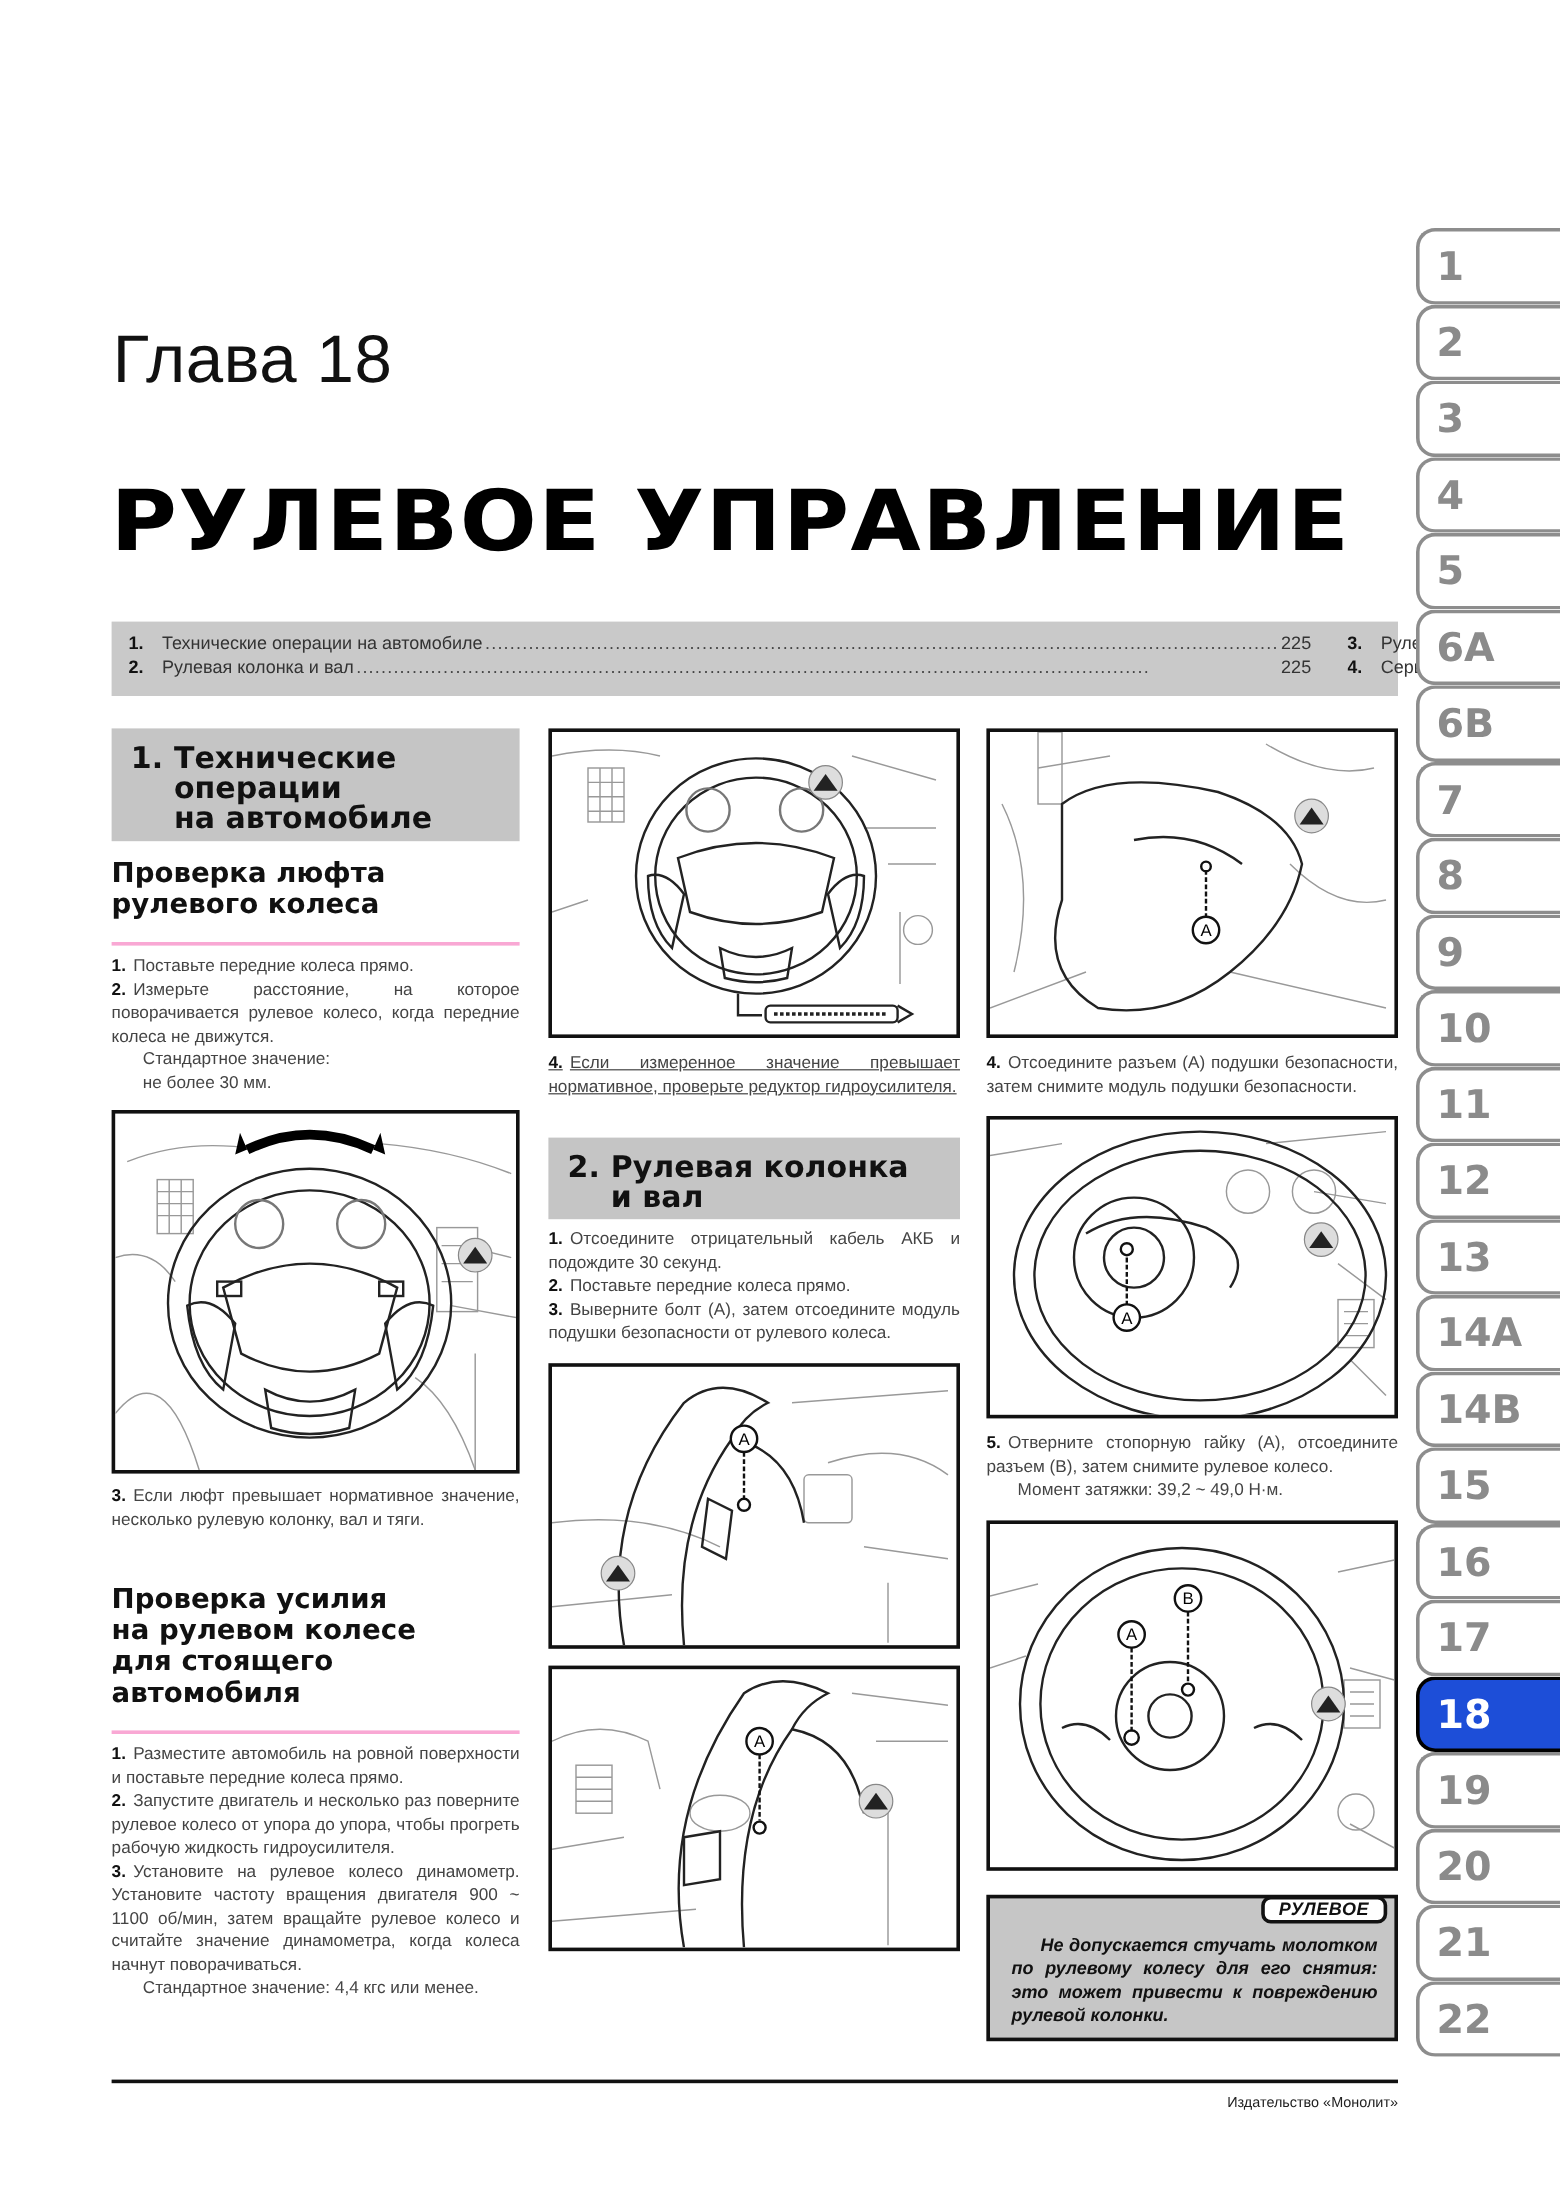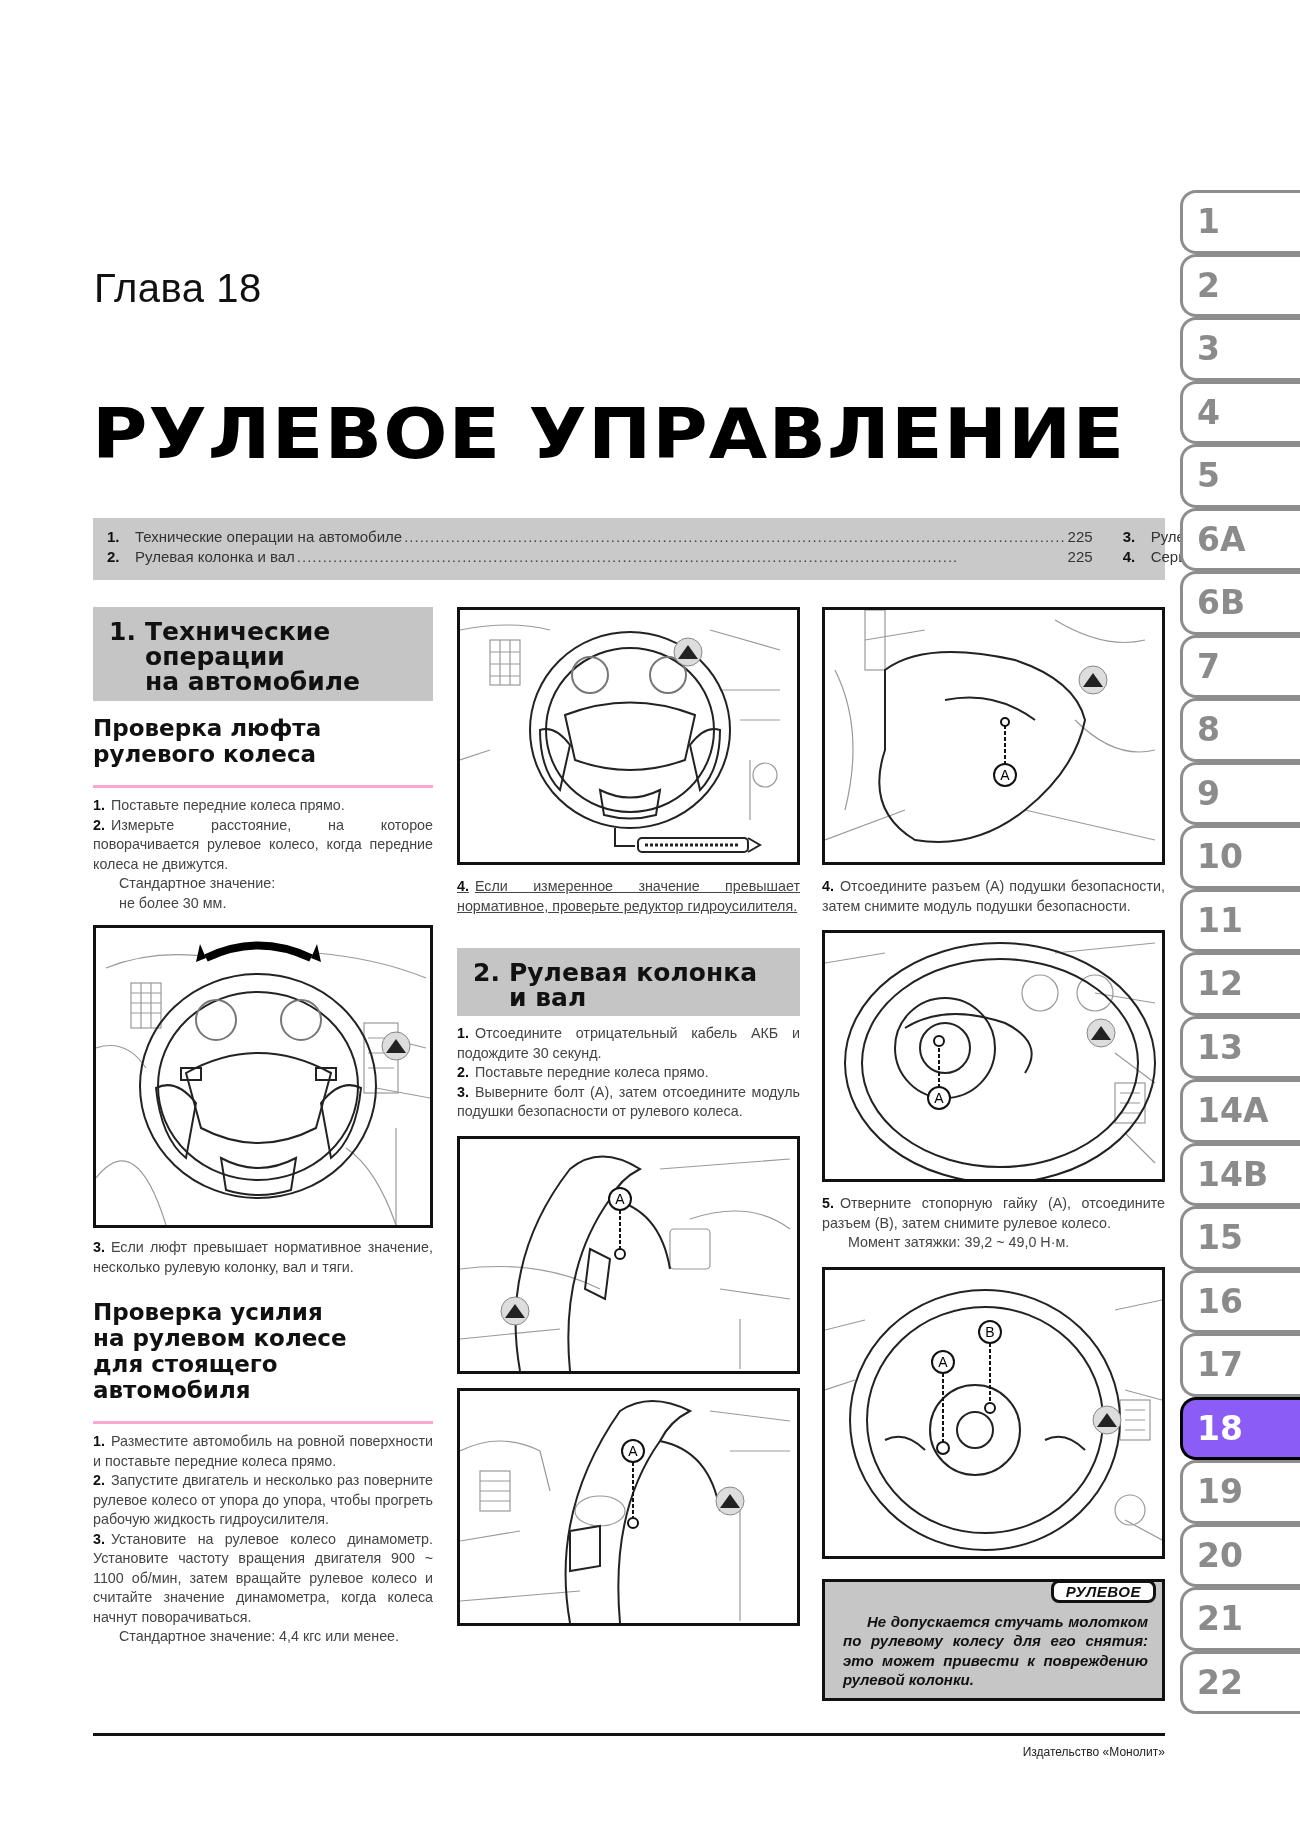--- a/index.html
+++ b/index.html
@@ -1,19 +1,19 @@
 <!DOCTYPE html>
 <html><head>
 <meta charset="utf-8">
 <style>
   * { box-sizing: border-box; margin: 0; padding: 0; }
   html, body { width: 1300px; height: 1839px; background: #ffffff; overflow: hidden; }
   body { position: relative; font-family: "Liberation Sans", sans-serif; color: #111; }
 
-  .chapter-label { position: absolute; left: 94px; top: 266px; font-size: 40px; font-weight: 400; color: #111; letter-spacing: 0.5px; }
+  .chapter-label { position: absolute; left: 94px; top: 266px; font-size: 56px; font-weight: 400; color: #111; letter-spacing: 0.5px; }
   .chapter-title { position: absolute; left: 92px; top: 393px; font-size: 70px; font-weight: 900; color: #000; letter-spacing: 1px; transform: scaleX(1.08); transform-origin: left; font-family: "DejaVu Sans", sans-serif; }
 
   .toc { position: absolute; left: 93px; top: 518px; width: 1072px; height: 62px; background: #c9c9c9; padding: 10px 14px 0 14px; display: grid; grid-template-columns: 1fr 1fr; column-gap: 30px; }
   .toc-col { display: flex; flex-direction: column; gap: 3px; }
   .toc-item { display: flex; align-items: baseline; font-size: 15px; color: #333; white-space: nowrap; overflow: hidden; }
   .toc-num { font-weight: 700; width: 28px; flex: none; color: #111; }
   .toc-text { flex: none; }
   .toc-dots { flex: 1; overflow: hidden; color: #444; margin: 0 2px; letter-spacing: 1px; }
   .toc-dots::after { content: "................................................................................................................................"; }
   .toc-page { flex: none; }
@@ -35,21 +35,21 @@
 
   .figure { border: 3px solid #111; background: #fff; position: relative; overflow: hidden; }
   .figure svg { display: block; width: 100%; height: 100%; }
 
   .warn { border: 3px solid #111; background: #c6c6c6; position: relative; padding: 30px 14px 8px 18px; }
   .warn-label { position: absolute; right: 6px; top: -2px; background: #fff; border: 3px solid #111; border-radius: 8px; font-weight: 900; font-style: italic; font-size: 15px; padding: 0 12px; letter-spacing: 0.5px; }
   .warn-text { font-size: 15px; line-height: 19.5px; font-weight: 700; font-style: italic; color: #111; text-align: justify; text-indent: 24px; }
 
   .tabs { position: absolute; left: 1180px; top: 190px; width: 120px; }
   .tab { position: relative; height: 63.5px; border: 3px solid #8d8d8d; border-right: none; border-radius: 16px 0 0 16px; margin-bottom: 0; background: #fff; display: flex; align-items: center; padding-left: 14px; font-size: 33px; font-weight: 700; color: #8b8b8b; font-family: "DejaVu Sans", sans-serif; }
-  .tab.active { background: #8b5cf6; color: #fff; border-color: #000; }
+  .tab.active { background: #1d4ed8; color: #fff; border-color: #000; }
 
   .footer-rule { position: absolute; left: 93px; top: 1733px; width: 1072px; height: 3px; background: #111; }
   .footer-text { position: absolute; right: 135px; top: 1745px; font-size: 12px; color: #222; text-align: center; }
 </style>
 </head>
 <body>
 
 <div class="chapter-label">Глава 18</div>
 <div class="chapter-title">РУЛЕВОЕ УПРАВЛЕНИЕ</div>
 
@@ -122,21 +122,21 @@
       </g>
       <path d="M110 30 Q162 5 215 30" fill="none" stroke="#000" stroke-width="8"></path>
       <path d="M110 30 l-6 -14 l-4 18 z M215 30 l6 -14 l4 18 z" fill="#000"></path>
       <circle cx="300" cy="118" r="14" fill="#ddd" stroke="#888"></circle>
         <path d="M290 125 l10 -14 l10 14 z" fill="#222"></path>
     </svg>
   </div>
   <div class="para" style="margin-top:10px;">
     <span class="n">3.</span><span>Если люфт превышает нормативное значение, несколько рулевую колонку, вал и тяги.</span>
   </div>
-  <div class="subhead" style="margin-top:22px;">Проверка усилия
+  <div class="subhead" style="margin-top:43px;">Проверка усилия
 на рулевом колесе
 для стоящего
 автомобиля</div>
   <div class="para" style="margin-top:8px;">
     <div><span class="n">1.</span><span>Разместите автомобиль на ровной поверхности и поставьте передние колеса прямо.</span></div>
     <div><span class="n">2.</span><span>Запустите двигатель и несколько раз поверните рулевое колесо от упора до упора, чтобы прогреть рабочую жидкость гидроусилителя.</span></div>
     <div><span class="n">3.</span><span>Установите на рулевое колесо динамометр. Установите частоту вращения двигателя 900 ~ 1100 об/мин, затем вращайте рулевое колесо и считайте значение динамометра, когда колеса начнут поворачиваться.</span></div>
     <div style="text-indent:26px;">Стандартное значение: 4,4 кгс или менее.</div>
   </div>
 </div>

